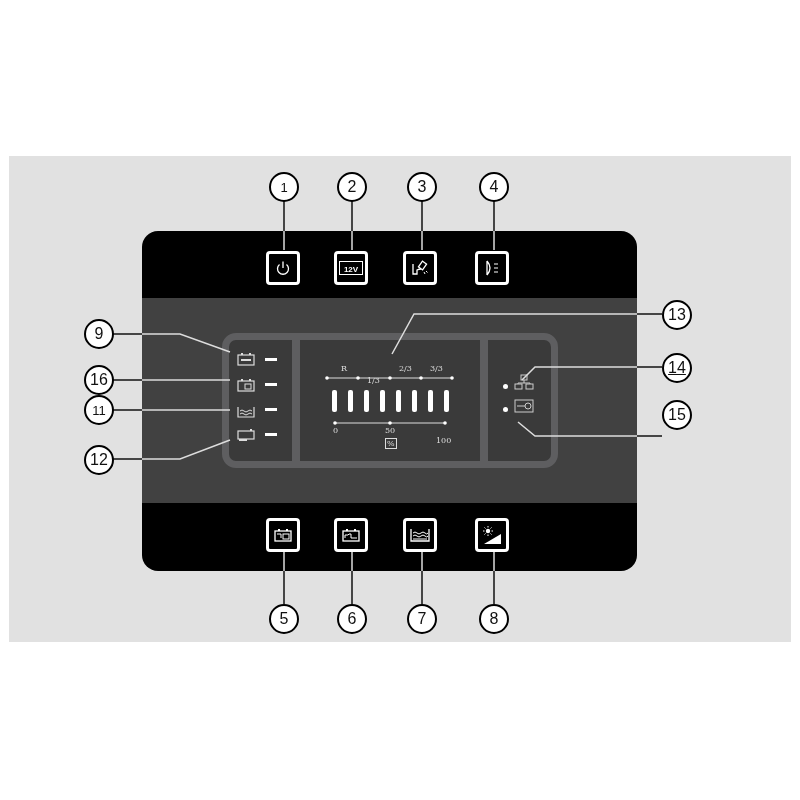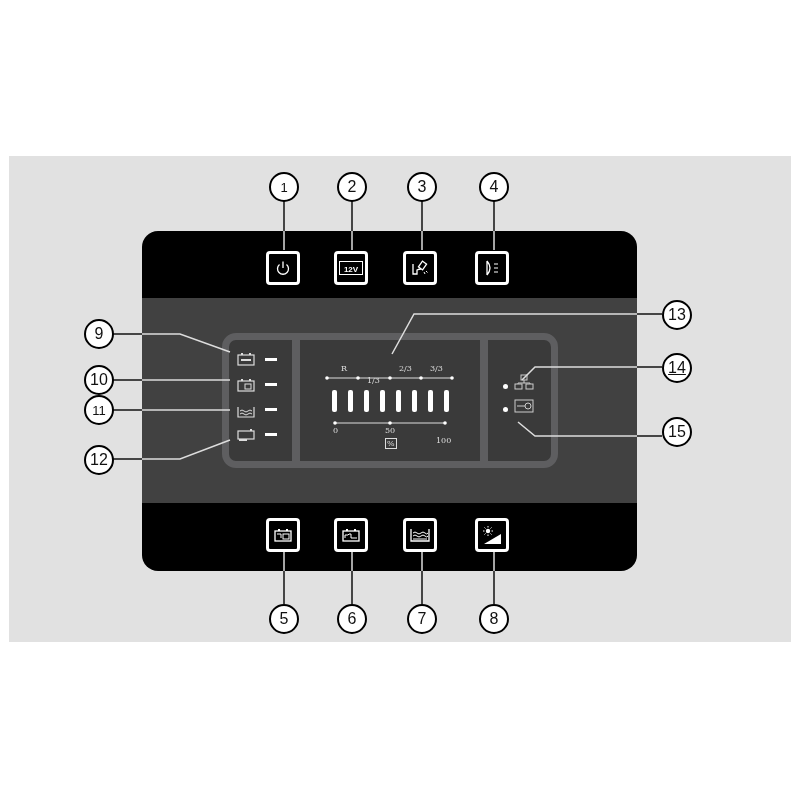--- a/index.html
+++ b/index.html
@@ -216,18 +216,18 @@
 
 <div class="callout small" style="left:269px;top:172px;">1</div>
 <div class="callout" style="left:337px;top:172px;">2</div>
 <div class="callout" style="left:407px;top:172px;">3</div>
 <div class="callout" style="left:479px;top:172px;">4</div>
 <div class="callout" style="left:269px;top:604px;">5</div>
 <div class="callout" style="left:337px;top:604px;">6</div>
 <div class="callout" style="left:407px;top:604px;">7</div>
 <div class="callout" style="left:479px;top:604px;">8</div>
 <div class="callout" style="left:84px;top:319px;">9</div>
-<div class="callout" style="left:84px;top:365px;">10</div>
+<div class="callout" style="left:84px;top:365px;">16</div>
 <div class="callout small" style="left:84px;top:395px;">11</div>
 <div class="callout" style="left:84px;top:445px;">12</div>
 <div class="callout" style="left:662px;top:300px;">13</div>
 <div class="callout" style="left:662px;top:353px;text-decoration:underline;">14</div>
-<div class="callout" style="left:662px;top:417px;">15</div>
+<div class="callout" style="left:662px;top:400px;">15</div>
 
 </body></html>

